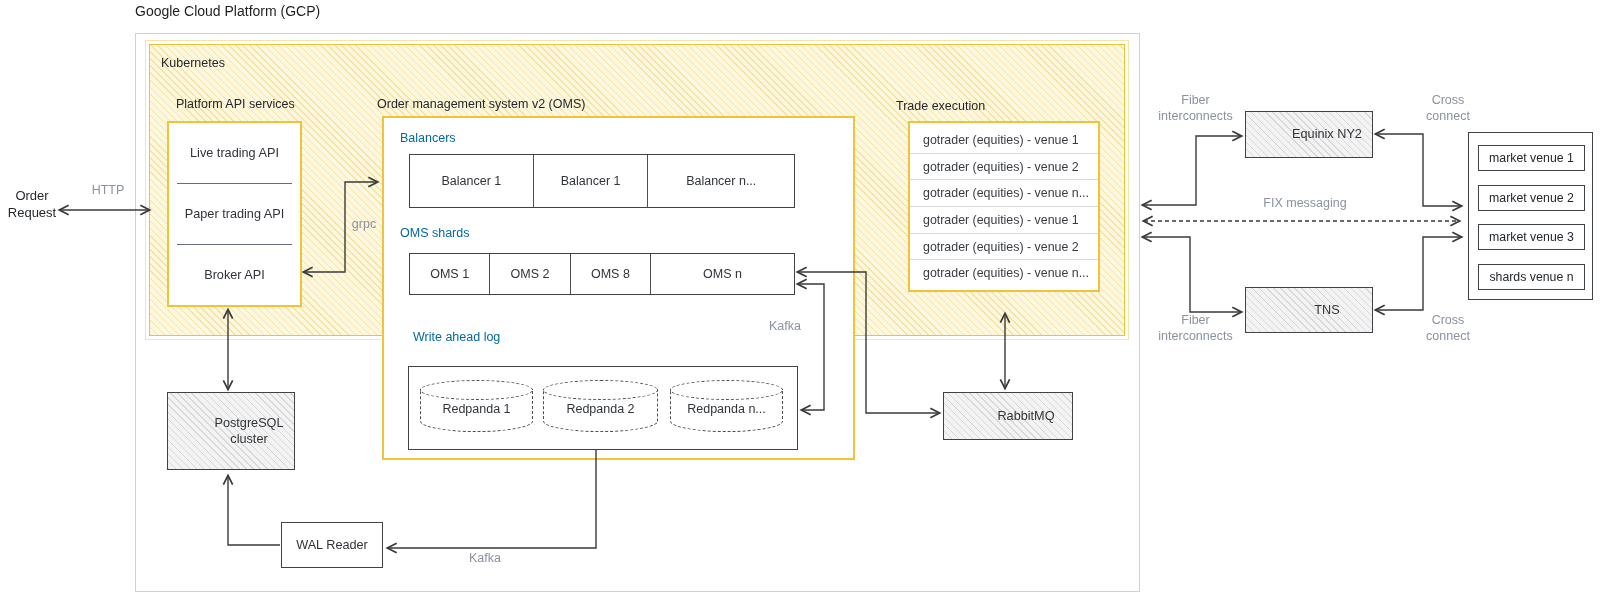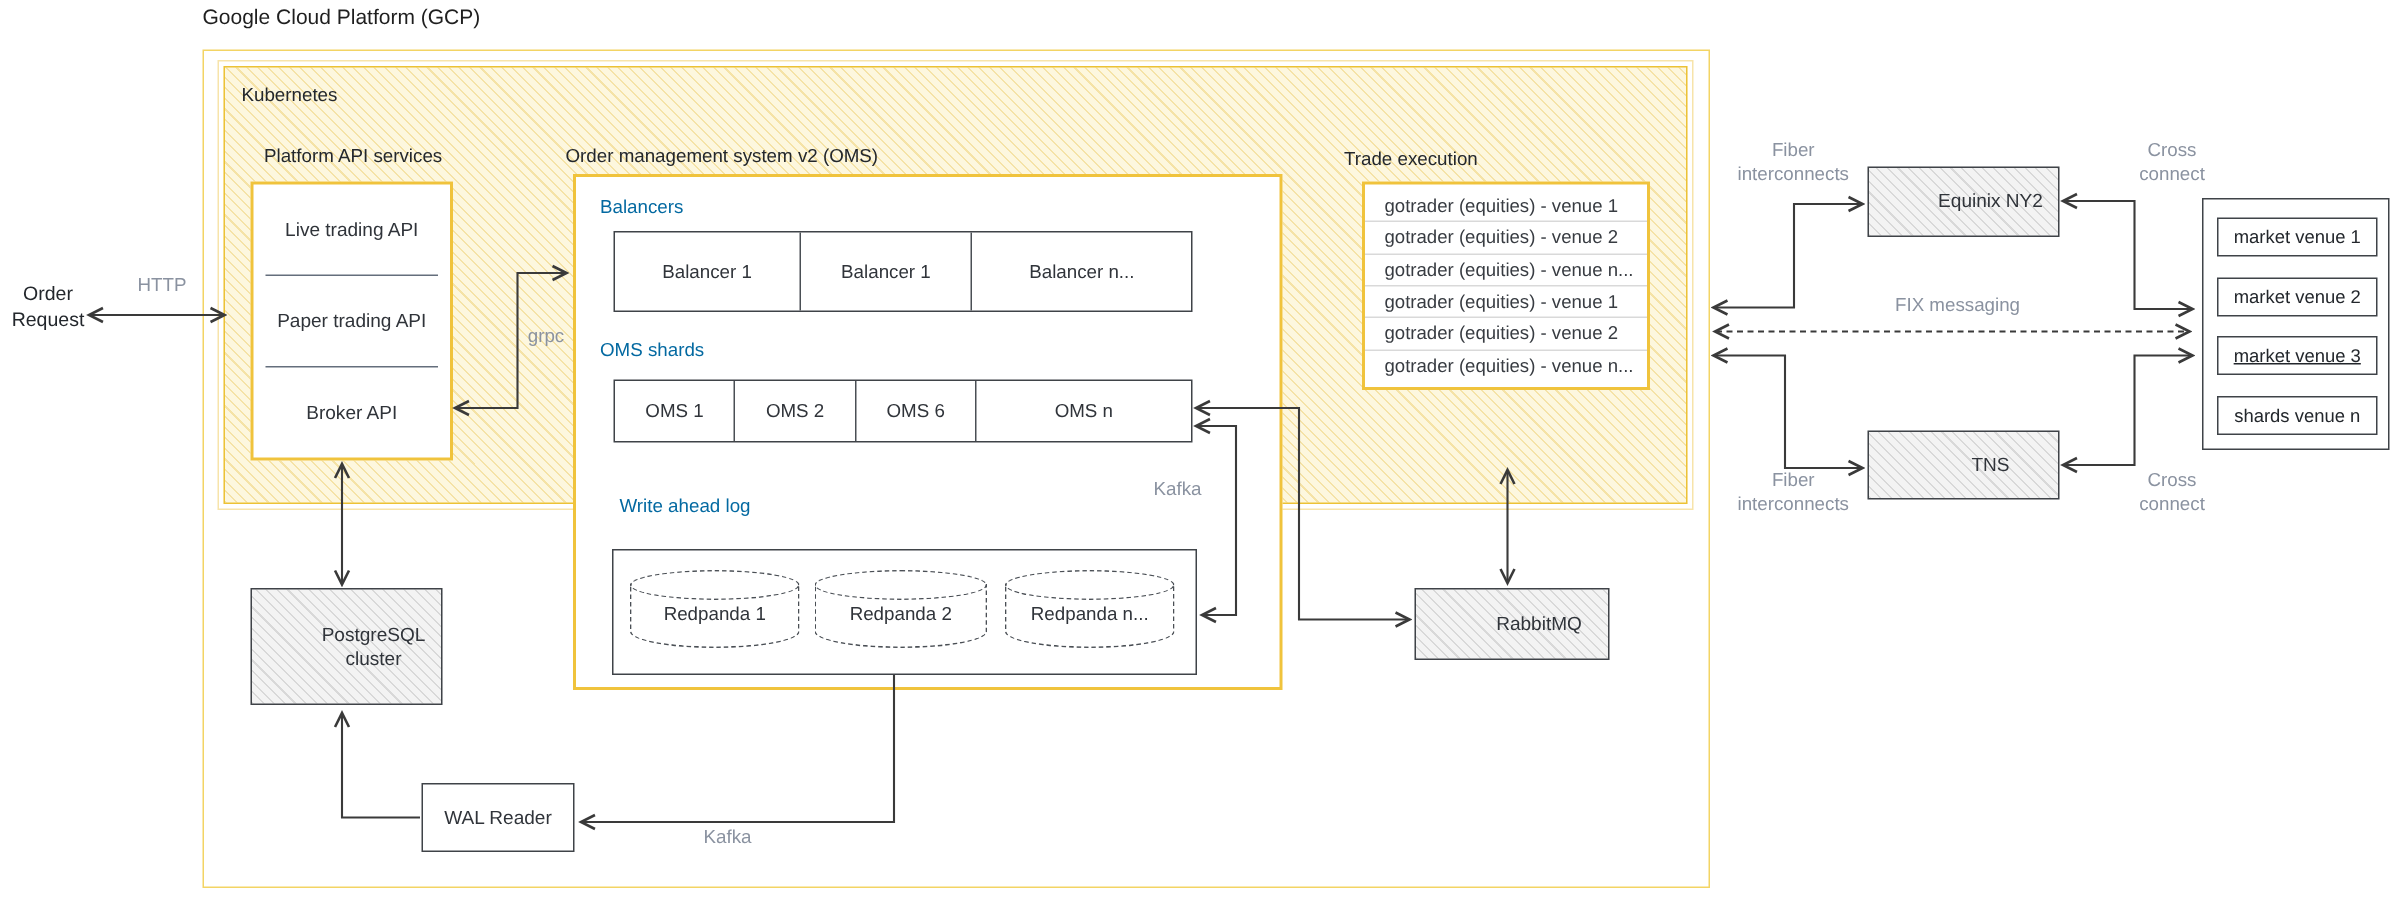--- a/index.html
+++ b/index.html
@@ -82,21 +82,21 @@
       <div class="cell" style="flex:1.0">Balancer 1</div>
       <div class="cell" style="flex:1.28">Balancer n...</div>
     </div>
   </div>
 
   <div class="sub-lbl" style="left:400px; top:226px;">OMS shards</div>
   <div class="box dark-border" style="left:409px; top:253px; width:386px; height:42px; border-width:1.4px;">
     <div class="cellrow">
       <div class="cell" style="flex:1.0">OMS 1</div>
       <div class="cell" style="flex:1.0">OMS 2</div>
-      <div class="cell" style="flex:1.0">OMS 6</div>
+      <div class="cell" style="flex:1.0">OMS 8</div>
       <div class="cell" style="flex:1.8">OMS n</div>
     </div>
   </div>
 
   <div class="sub-lbl" style="left:413px; top:330px;">Write ahead log</div>
   <div class="box dark-border" style="left:408px; top:366px; width:390px; height:84px; border-width:1.4px;"></div>
 
   <div class="cyl" style="left:420px; top:380px; width:113px; height:52px;">
     <div class="cyl-body"></div>
     <div class="cyl-top"></div>
@@ -107,21 +107,21 @@
     <div class="cyl-top"></div>
     <div class="cyl-label">Redpanda 2</div>
   </div>
   <div class="cyl" style="left:670px; top:380px; width:113px; height:52px;">
     <div class="cyl-body"></div>
     <div class="cyl-top"></div>
     <div class="cyl-label">Redpanda n...</div>
   </div>
 
   <div class="lbl" style="left:896px; top:99px;">Trade execution</div>
-  <div class="box yellow-border" style="left:908px; top:121px; width:192px; height:139px;">
+  <div class="box yellow-border" style="left:908px; top:121px; width:192px; height:171px;">
     <div class="listrows">
       <div class="lrow">gotrader (equities) - venue 1</div>
       <div class="lrow">gotrader (equities) - venue 2</div>
       <div class="lrow">gotrader (equities) - venue n...</div>
       <div class="lrow">gotrader (equities) - venue 1</div>
       <div class="lrow">gotrader (equities) - venue 2</div>
       <div class="lrow">gotrader (equities) - venue n...</div>
     </div>
   </div>
 
@@ -139,21 +139,21 @@
   <div class="box dark-border hatch-gray" style="left:1245px; top:111px; width:128px; height:47px; border-width:1.7px;">
     <div class="center-lbl">Equinix NY2</div>
   </div>
   <div class="box dark-border hatch-gray" style="left:1245px; top:287px; width:128px; height:46px; border-width:1.7px;">
     <div class="center-lbl">TNS</div>
   </div>
 
   <div class="box dark-border" style="left:1468px; top:132px; width:125px; height:168px; border-width:1.6px;">
     <div class="venue-item" style="top:12px;">market venue 1</div>
     <div class="venue-item" style="top:52px;">market venue 2</div>
-    <div class="venue-item" style="top:91px;text-decoration:underline;">market venue 3</div>
+    <div class="venue-item" style="top:91px;">market venue 3</div>
     <div class="venue-item" style="top:131px;">shards venue n</div>
   </div>
 
   <div class="lbl" style="left:2px; top:188px; width:60px; text-align:center; white-space:normal; line-height:1.3; font-size:13px;">Order Request</div>
 
   <div class="edge-lbl" style="left:80px;  top:183px; width:56px;">HTTP</div>
   <div class="edge-lbl" style="left:344px; top:217px; width:40px;">grpc</div>
   <div class="edge-lbl" style="left:760px; top:319px; width:50px;">Kafka</div>
   <div class="edge-lbl" style="left:450px; top:551px; width:70px;">Kafka</div>
   <div class="edge-lbl" style="left:1148px; top:93px;  width:95px; white-space:normal;">Fiber interconnects</div>

